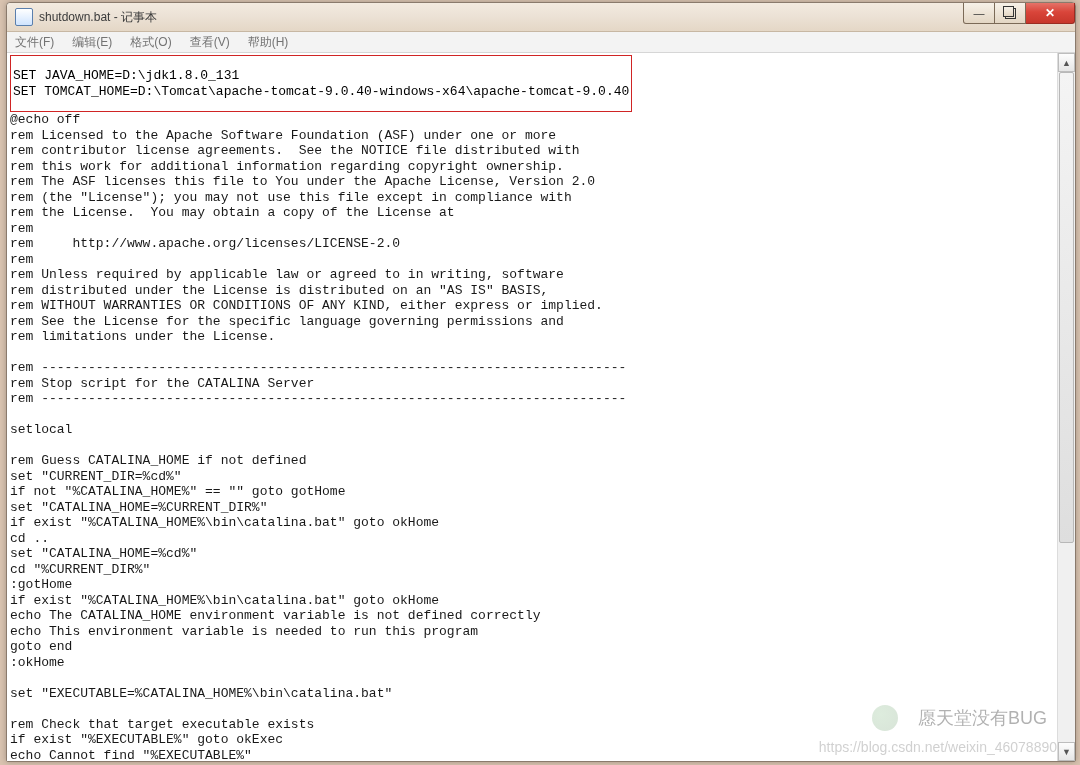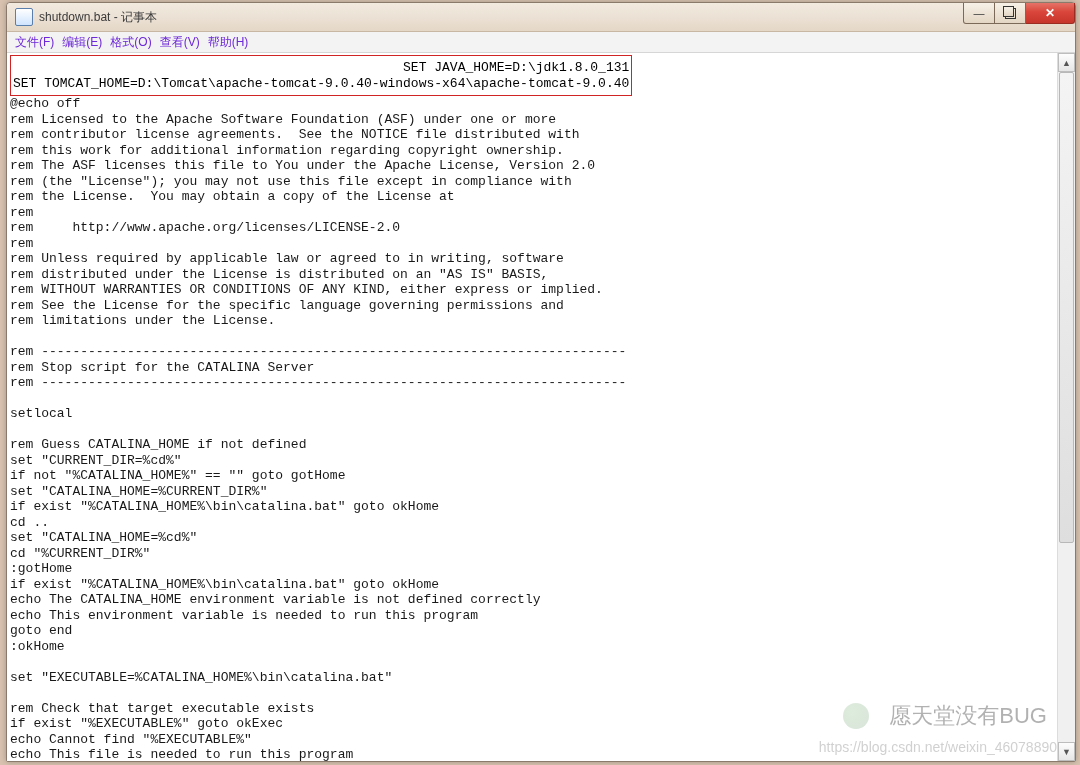--- a/index.html
+++ b/index.html
@@ -84,22 +84,22 @@
   .sqglyph.max::before{content:"";position:absolute;left:-3px;top:-3px;width:9px;height:9px;border:1px solid #333;background:linear-gradient(to bottom,#f7f1e8,#e3d6c4);}
   
   .menubar {
     height: 20px;
     background: #f3f3f3;
     border-bottom: 1px solid #d6d6d6;
     display:flex;
     align-items:center;
     padding: 0 4px;
     font-size: 12px;
-    color: #6d28d9;
-    gap: 0;
+    color: #737373;
+    gap: 10px;
   }
   .menubar .mitem { padding: 1px 4px; cursor:default; }
   
   .client {
     flex: 1;
     display:flex;
     background:#fff;
     position:relative;
     overflow:hidden;
   }
@@ -108,24 +108,23 @@
     padding: 2px 3px 2px 3px;
     font-family: "NSimSun","SimSun","Courier New",monospace;
     font-size: 13px;
     line-height: 15.5px;
     color:#000;
     white-space: pre;
     overflow:hidden;
   }
   .highlight-box {
     border: 1px solid #d02424;
-    padding: 4px 2px;
+    padding: 12px 2px;
     display:inline-block;
     line-height: 15.5px;
-    text-align: right;
   }
   .dim {
     opacity:0.9;
   }
   
   .vscroll {
     width: 17px;
     background:#f0f0f0;
     border-left:1px solid #dcdcdc;
     display:flex;
@@ -142,21 +141,21 @@
   .vscroll .thumb {
     position:absolute; left:1px; right:1px; top:0; height:70%;
     background:linear-gradient(#f4f4f4,#dedede);
     border:1px solid #b8b8b8; border-radius:2px;
   }
   
   .wm1 {
     position:absolute;
     right: 28px;
     bottom: 30px;
-    font-size: 22px;
+    font-size: 18px;
     color: rgba(60,60,60,0.4);
     font-family: "Microsoft YaHei", sans-serif;
     pointer-events:none;
     display:flex;align-items:center;gap:20px;
   }
   .wm1 .logo{
     width:26px;height:26px;border-radius:50%;
     background: radial-gradient(circle at 35% 35%, rgba(120,180,120,0.5), rgba(60,120,60,0.4));
     opacity:0.5;
   }

